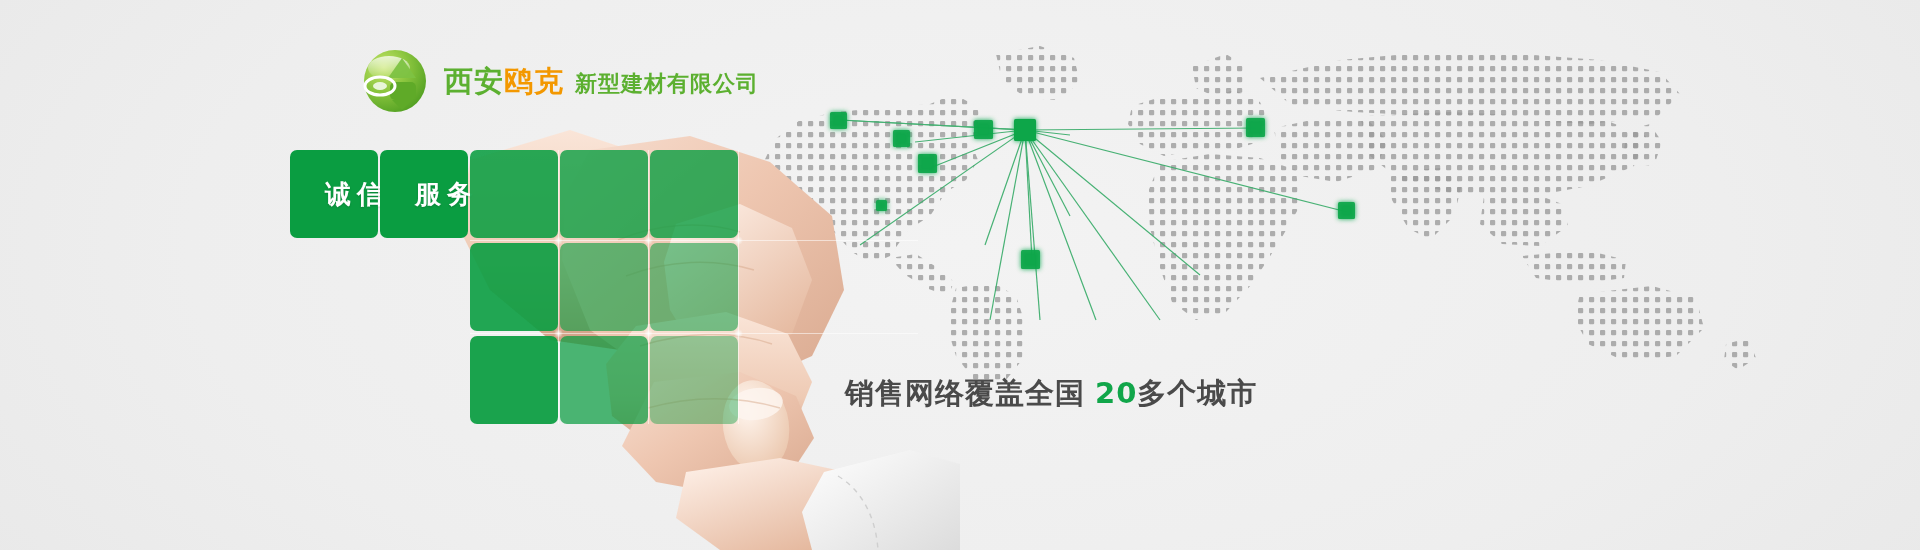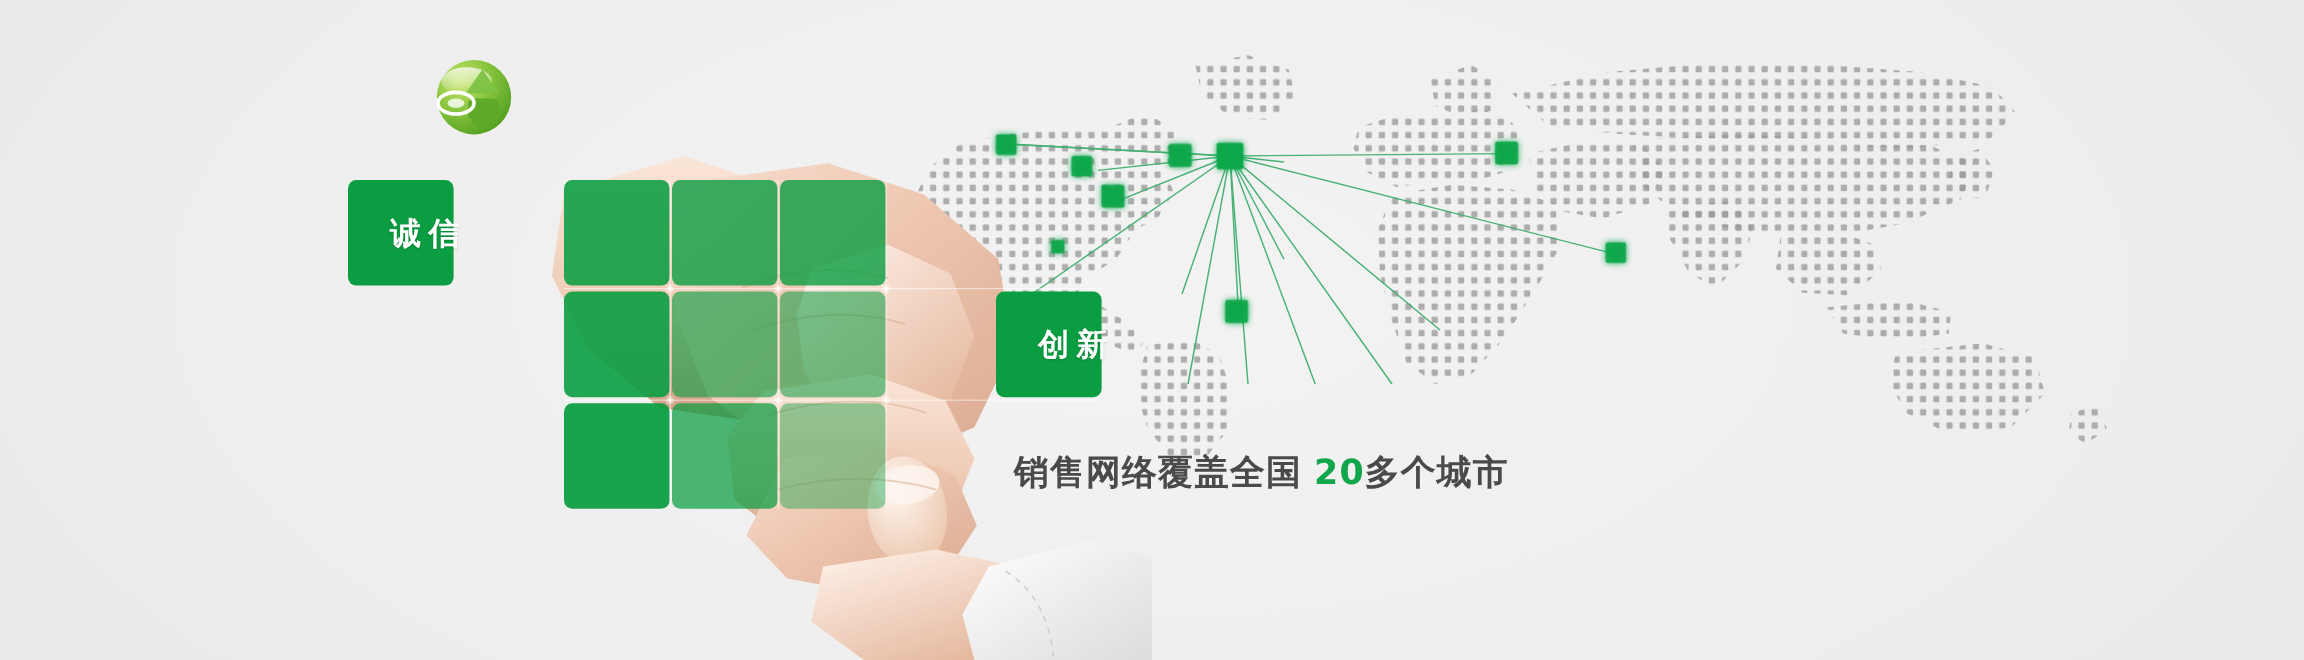--- a/index.html
+++ b/index.html
@@ -215,30 +215,30 @@
         </g>
       </svg>
     </div>
   </div>
 
   <div id="grid">
 
     <div class="tile" style="left:0px;top:0px;">
       <span class="tlabel">诚信</span>
     </div>
+    <div class="tile" style="left:90px;top:0px;">
+      <span class="tlabel">服务</span>
+    </div>
     <div class="tile op" style="left:180px;top:0px;background:rgba(10,157,65,0.88);"></div>
     <div class="tile op" style="left:270px;top:0px;background:rgba(10,157,65,0.80);"></div>
     <div class="tile op" style="left:360px;top:0px;background:rgba(10,157,65,0.80);"></div>
 
     <div class="tile op" style="left:180px;top:93px;background:rgba(10,157,65,0.90);"></div>
     <div class="tile op" style="left:270px;top:93px;background:rgba(10,157,65,0.62);"></div>
     <div class="tile op" style="left:360px;top:93px;background:rgba(10,157,65,0.55);"></div>
-    <div class="tile" style="left:540px;top:93px;">
-      <span class="tlabel">创新</span>
-    </div>
 
     <div class="tile op" style="left:180px;top:186px;background:rgba(10,157,65,0.93);"></div>
     <div class="tile op" style="left:270px;top:186px;background:rgba(10,157,65,0.72);"></div>
     <div class="tile op" style="left:360px;top:186px;background:rgba(10,157,65,0.42);"></div>
 
     <div class="gline h" style="left:180px;top:90px;width:448px;"></div>
     <div class="gline h" style="left:180px;top:183px;width:448px;"></div>
     <div class="gline v" style="left:268px;top:0px;height:274px;"></div>
     <div class="gline v" style="left:358px;top:0px;height:274px;"></div>
     <div class="gline v" style="left:448px;top:0px;height:274px;"></div>
@@ -266,19 +266,25 @@
         </defs>
         <circle cx="33" cy="33" r="31" fill="url(#gsp)"></circle>
         <ellipse cx="27" cy="20" rx="21" ry="12" fill="url(#gsh)"></ellipse>
         <path d="M40,10 L54,30 L26,30 Z" fill="#7dc242" opacity="0.95"></path>
         <rect x="28" y="34" width="26" height="18" rx="5" fill="#5faa28"></rect>
         <path d="M40,62 L30,52 L50,52 Z" fill="#5faa28"></path>
         <ellipse cx="18" cy="38" rx="15" ry="9" fill="none" stroke="#ffffff" stroke-width="3"></ellipse>
         <ellipse cx="18" cy="38" rx="7" ry="4" fill="#e8f5d8"></ellipse>
       </svg>
     </span>
+    <span class="logo-text">
+      <span class="logo-line1">
+        <span class="l-city">西安</span><span class="l-brand">鸥克</span>
+      </span>
+      <span class="logo-line2">新型建材有限公司</span>
+    </span>
   </div>
 
   <div id="tagline">
     <span>销售网络覆盖全国</span><span class="sp"></span><span class="num">20</span><span>多个城市</span>
   </div>
 
 </div>
 
 </body></html>

